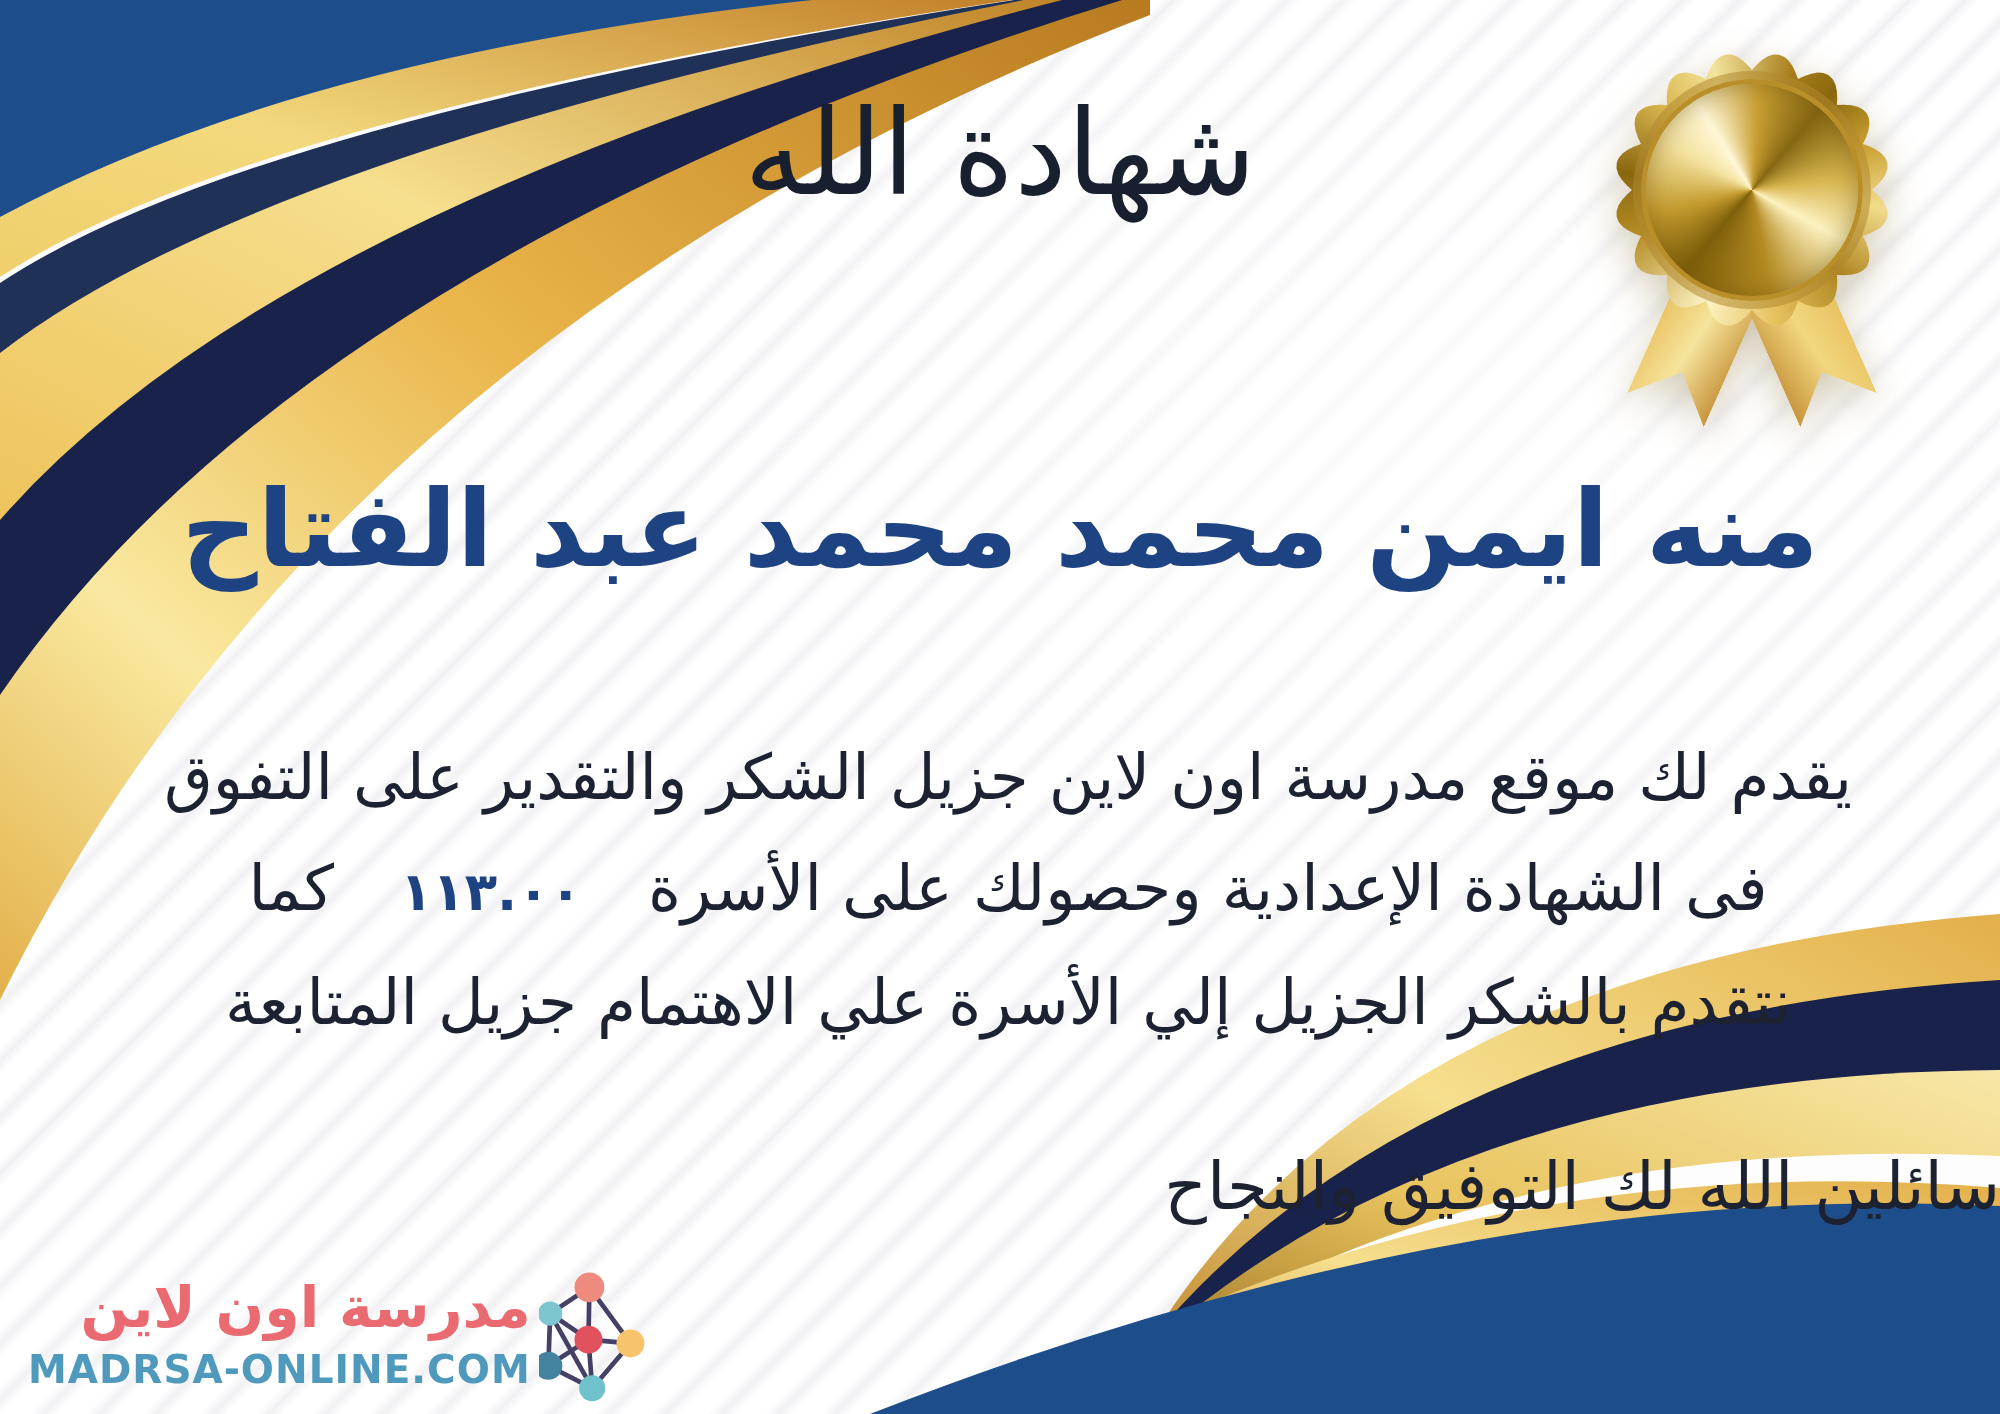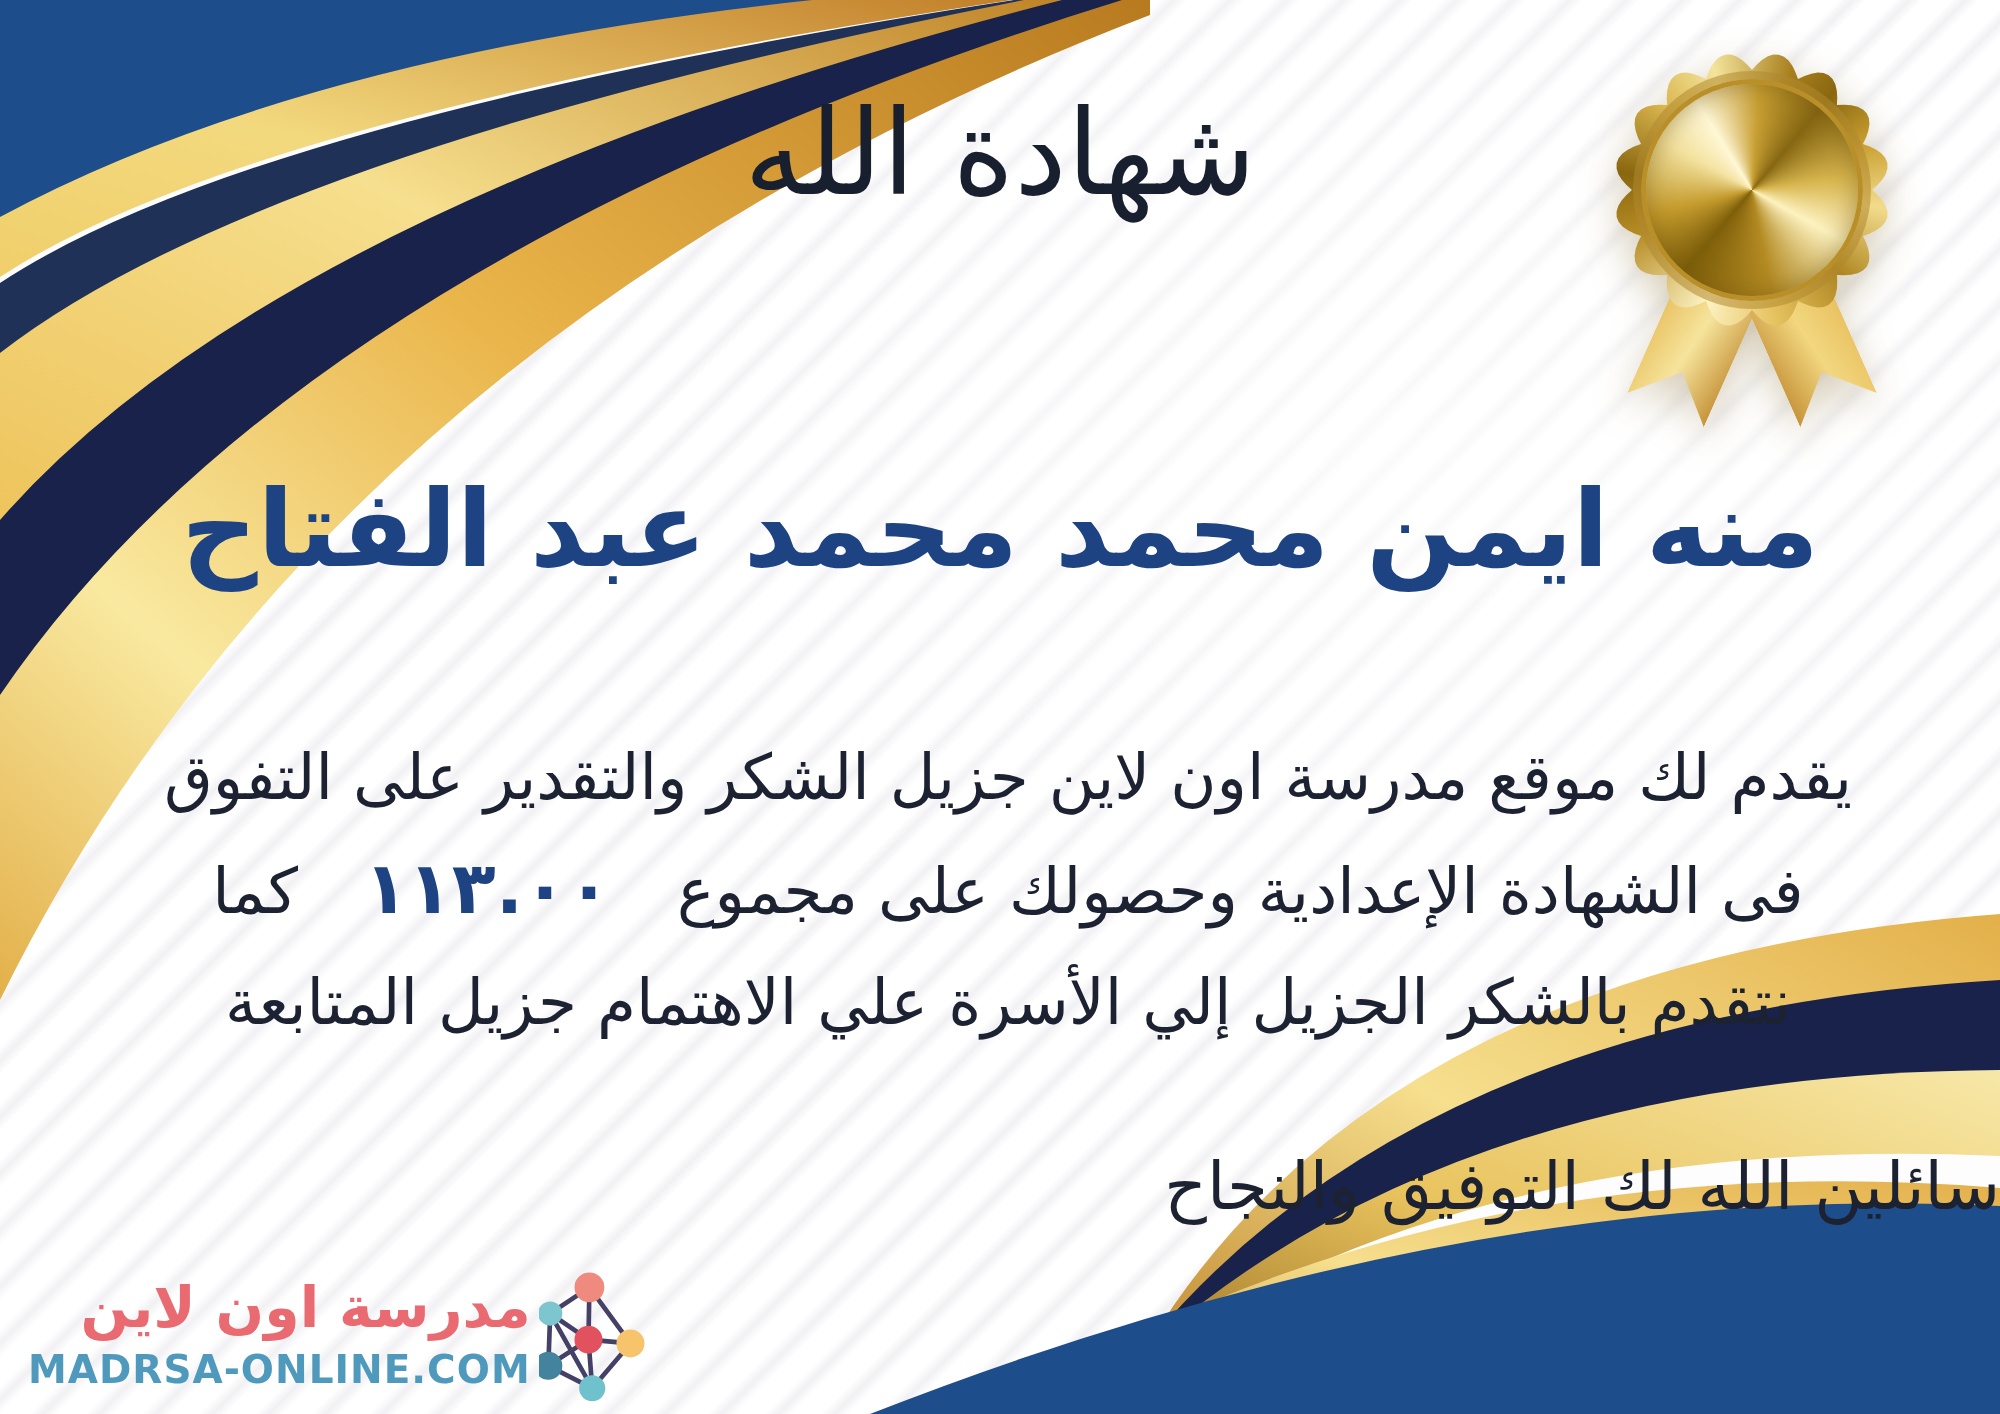--- a/index.html
+++ b/index.html
@@ -14,21 +14,21 @@
   svg.deco.tl{left:0;top:0;width:1150px;height:1100px;}
   svg.deco.br{right:0;bottom:0;width:1150px;height:520px;}
 
   .title{position:absolute;top:84px;left:0;width:100%;text-align:center;
     font-size:118px;color:#181f2e;letter-spacing:0;}
   .name{position:absolute;top:468px;left:0;width:100%;text-align:center;
     font-size:106px;font-weight:bold;color:#1e4383;}
   .body-text{position:absolute;top:722px;left:0;width:100%;text-align:center;
     font-size:63px;color:#1c2231;line-height:111px;padding-left:8px;}
   .body-line{width:100%;}
-  .score{color:#1e4383;font-weight:bold;margin:0 66px;font-size:72px;}
+  .score{color:#1e4383;font-weight:bold;margin:0 66px;font-size:53px;}
   .closing{position:absolute;top:1148px;left:0;width:100%;text-align:right;
     font-size:66px;color:#1c2231;}
 
   
   .medal{position:absolute;left:1612px;top:52px;width:280px;height:372px;
     filter:drop-shadow(0 14px 20px rgba(120,90,20,.30));}
   .ribbon{position:absolute;top:205px;width:84px;height:160px;
     background:linear-gradient(100deg,#e7bd5a,#f6e49c 50%,#c6933a);
     clip-path:polygon(0 0,100% 0,100% 100%,50% 74%,0 100%);}
   .ribbon.left{left:44px;transform:rotate(24deg);}
@@ -107,21 +107,21 @@
     <div class="scallop" style="clip-path: polygon(93.5% 50%, 95.47% 51.79%, 97.17% 53.71%, 98.42% 55.73%, 99.07% 57.77%, 99.04% 59.75%, 98.31% 61.6%, 96.93% 63.24%, 95% 64.62%, 92.7% 65.75%, 90.19% 66.65%, 91.33% 69.05%, 92.16% 71.48%, 92.54% 73.82%, 92.36% 75.96%, 91.57% 77.78%, 90.19% 79.2%, 88.29% 80.19%, 85.98% 80.73%, 83.42% 80.89%, 80.76% 80.76%, 80.89% 83.42%, 80.73% 85.98%, 80.19% 88.29%, 79.2% 90.19%, 77.78% 91.57%, 75.96% 92.36%, 73.82% 92.54%, 71.48% 92.16%, 69.05% 91.33%, 66.65% 90.19%, 65.75% 92.7%, 64.62% 95%, 63.24% 96.93%, 61.6% 98.31%, 59.75% 99.04%, 57.77% 99.07%, 55.73% 98.42%, 53.71% 97.17%, 51.79% 95.47%, 50% 93.5%, 48.21% 95.47%, 46.29% 97.17%, 44.27% 98.42%, 42.23% 99.07%, 40.25% 99.04%, 38.4% 98.31%, 36.76% 96.93%, 35.38% 95%, 34.25% 92.7%, 33.35% 90.19%, 30.95% 91.33%, 28.52% 92.16%, 26.18% 92.54%, 24.04% 92.36%, 22.22% 91.57%, 20.8% 90.19%, 19.81% 88.29%, 19.27% 85.98%, 19.11% 83.42%, 19.24% 80.76%, 16.58% 80.89%, 14.02% 80.73%, 11.71% 80.19%, 9.81% 79.2%, 8.43% 77.78%, 7.64% 75.96%, 7.46% 73.82%, 7.84% 71.48%, 8.67% 69.05%, 9.81% 66.65%, 7.3% 65.75%, 5% 64.62%, 3.07% 63.24%, 1.69% 61.6%, 0.96% 59.75%, 0.93% 57.77%, 1.58% 55.73%, 2.83% 53.71%, 4.53% 51.79%, 6.5% 50%, 4.53% 48.21%, 2.83% 46.29%, 1.58% 44.27%, 0.93% 42.23%, 0.96% 40.25%, 1.69% 38.4%, 3.07% 36.76%, 5% 35.38%, 7.3% 34.25%, 9.81% 33.35%, 8.67% 30.95%, 7.84% 28.52%, 7.46% 26.18%, 7.64% 24.04%, 8.43% 22.22%, 9.81% 20.8%, 11.71% 19.81%, 14.02% 19.27%, 16.58% 19.11%, 19.24% 19.24%, 19.11% 16.58%, 19.27% 14.02%, 19.81% 11.71%, 20.8% 9.81%, 22.22% 8.43%, 24.04% 7.64%, 26.18% 7.46%, 28.52% 7.84%, 30.95% 8.67%, 33.35% 9.81%, 34.25% 7.3%, 35.38% 5%, 36.76% 3.07%, 38.4% 1.69%, 40.25% 0.96%, 42.23% 0.93%, 44.27% 1.58%, 46.29% 2.83%, 48.21% 4.53%, 50% 6.5%, 51.79% 4.53%, 53.71% 2.83%, 55.73% 1.58%, 57.77% 0.93%, 59.75% 0.96%, 61.6% 1.69%, 63.24% 3.07%, 64.62% 5%, 65.75% 7.3%, 66.65% 9.81%, 69.05% 8.67%, 71.48% 7.84%, 73.82% 7.46%, 75.96% 7.64%, 77.78% 8.43%, 79.2% 9.81%, 80.19% 11.71%, 80.73% 14.02%, 80.89% 16.58%, 80.76% 19.24%, 83.42% 19.11%, 85.98% 19.27%, 88.29% 19.81%, 90.19% 20.8%, 91.57% 22.22%, 92.36% 24.04%, 92.54% 26.18%, 92.16% 28.52%, 91.33% 30.95%, 90.19% 33.35%, 92.7% 34.25%, 95% 35.38%, 96.93% 36.76%, 98.31% 38.4%, 99.04% 40.25%, 99.07% 42.23%, 98.42% 44.27%, 97.17% 46.29%, 95.47% 48.21%, 93.5% 50%);"></div>
     <div class="medal-face"></div>
   </div>
 
   <div class="title" dir="rtl">شهادة الله</div>
 
   <div class="name" dir="rtl">منه ايمن محمد محمد عبد الفتاح</div>
 
   <div class="body-text" dir="rtl">
     <div class="body-line">يقدم لك موقع مدرسة اون لاين جزيل الشكر والتقدير على التفوق</div>
-    <div class="body-line"><span>فى الشهادة الإعدادية وحصولك على مجموع</span><span class="score">١١٣.٠٠</span><span>كما</span></div>
+    <div class="body-line"><span>فى الشهادة الإعدادية وحصولك على الأسرة</span><span class="score">١١٣.٠٠</span><span>كما</span></div>
     <div class="body-line">نتقدم بالشكر الجزيل إلي الأسرة علي الاهتمام جزيل المتابعة</div>
   </div>
 
   <div class="closing" dir="rtl">سائلين الله لك التوفيق والنجاح</div>
 
   <div class="logo">
     <div class="logo-texts">
       <div class="logo-ar" dir="rtl">مدرسة اون لاين</div>
       <div class="logo-en">MADRSA-ONLINE.COM</div>
     </div>

